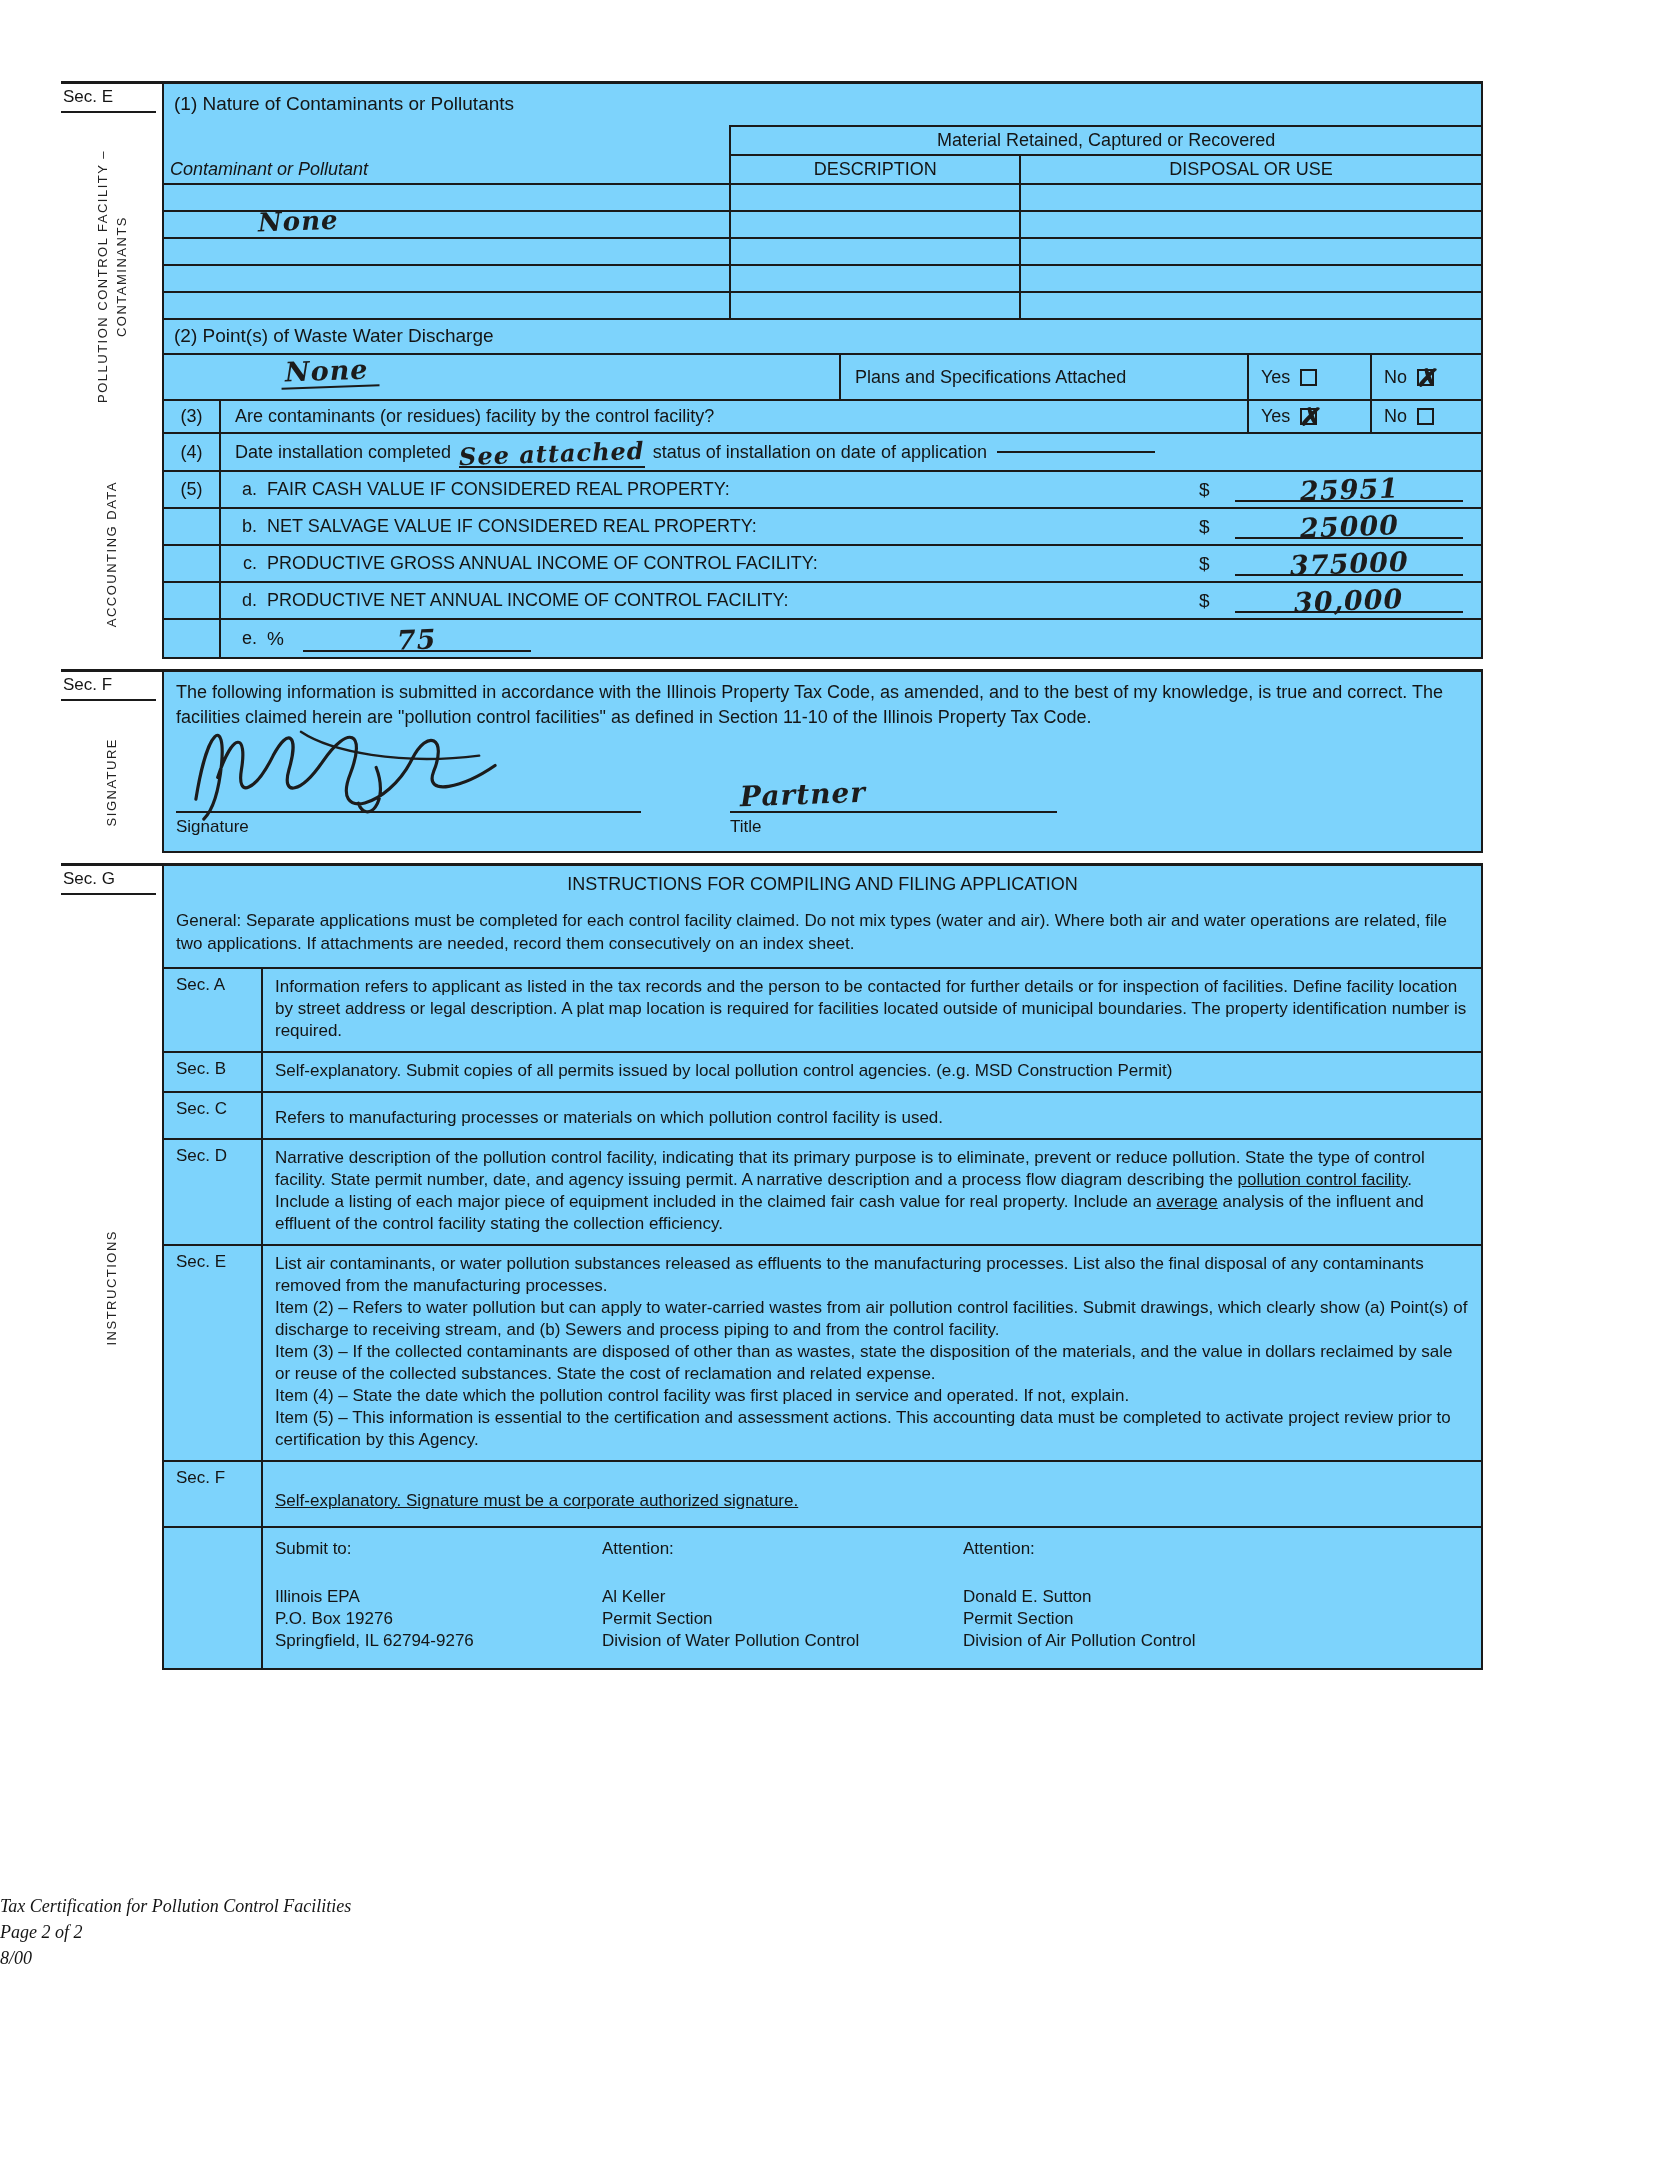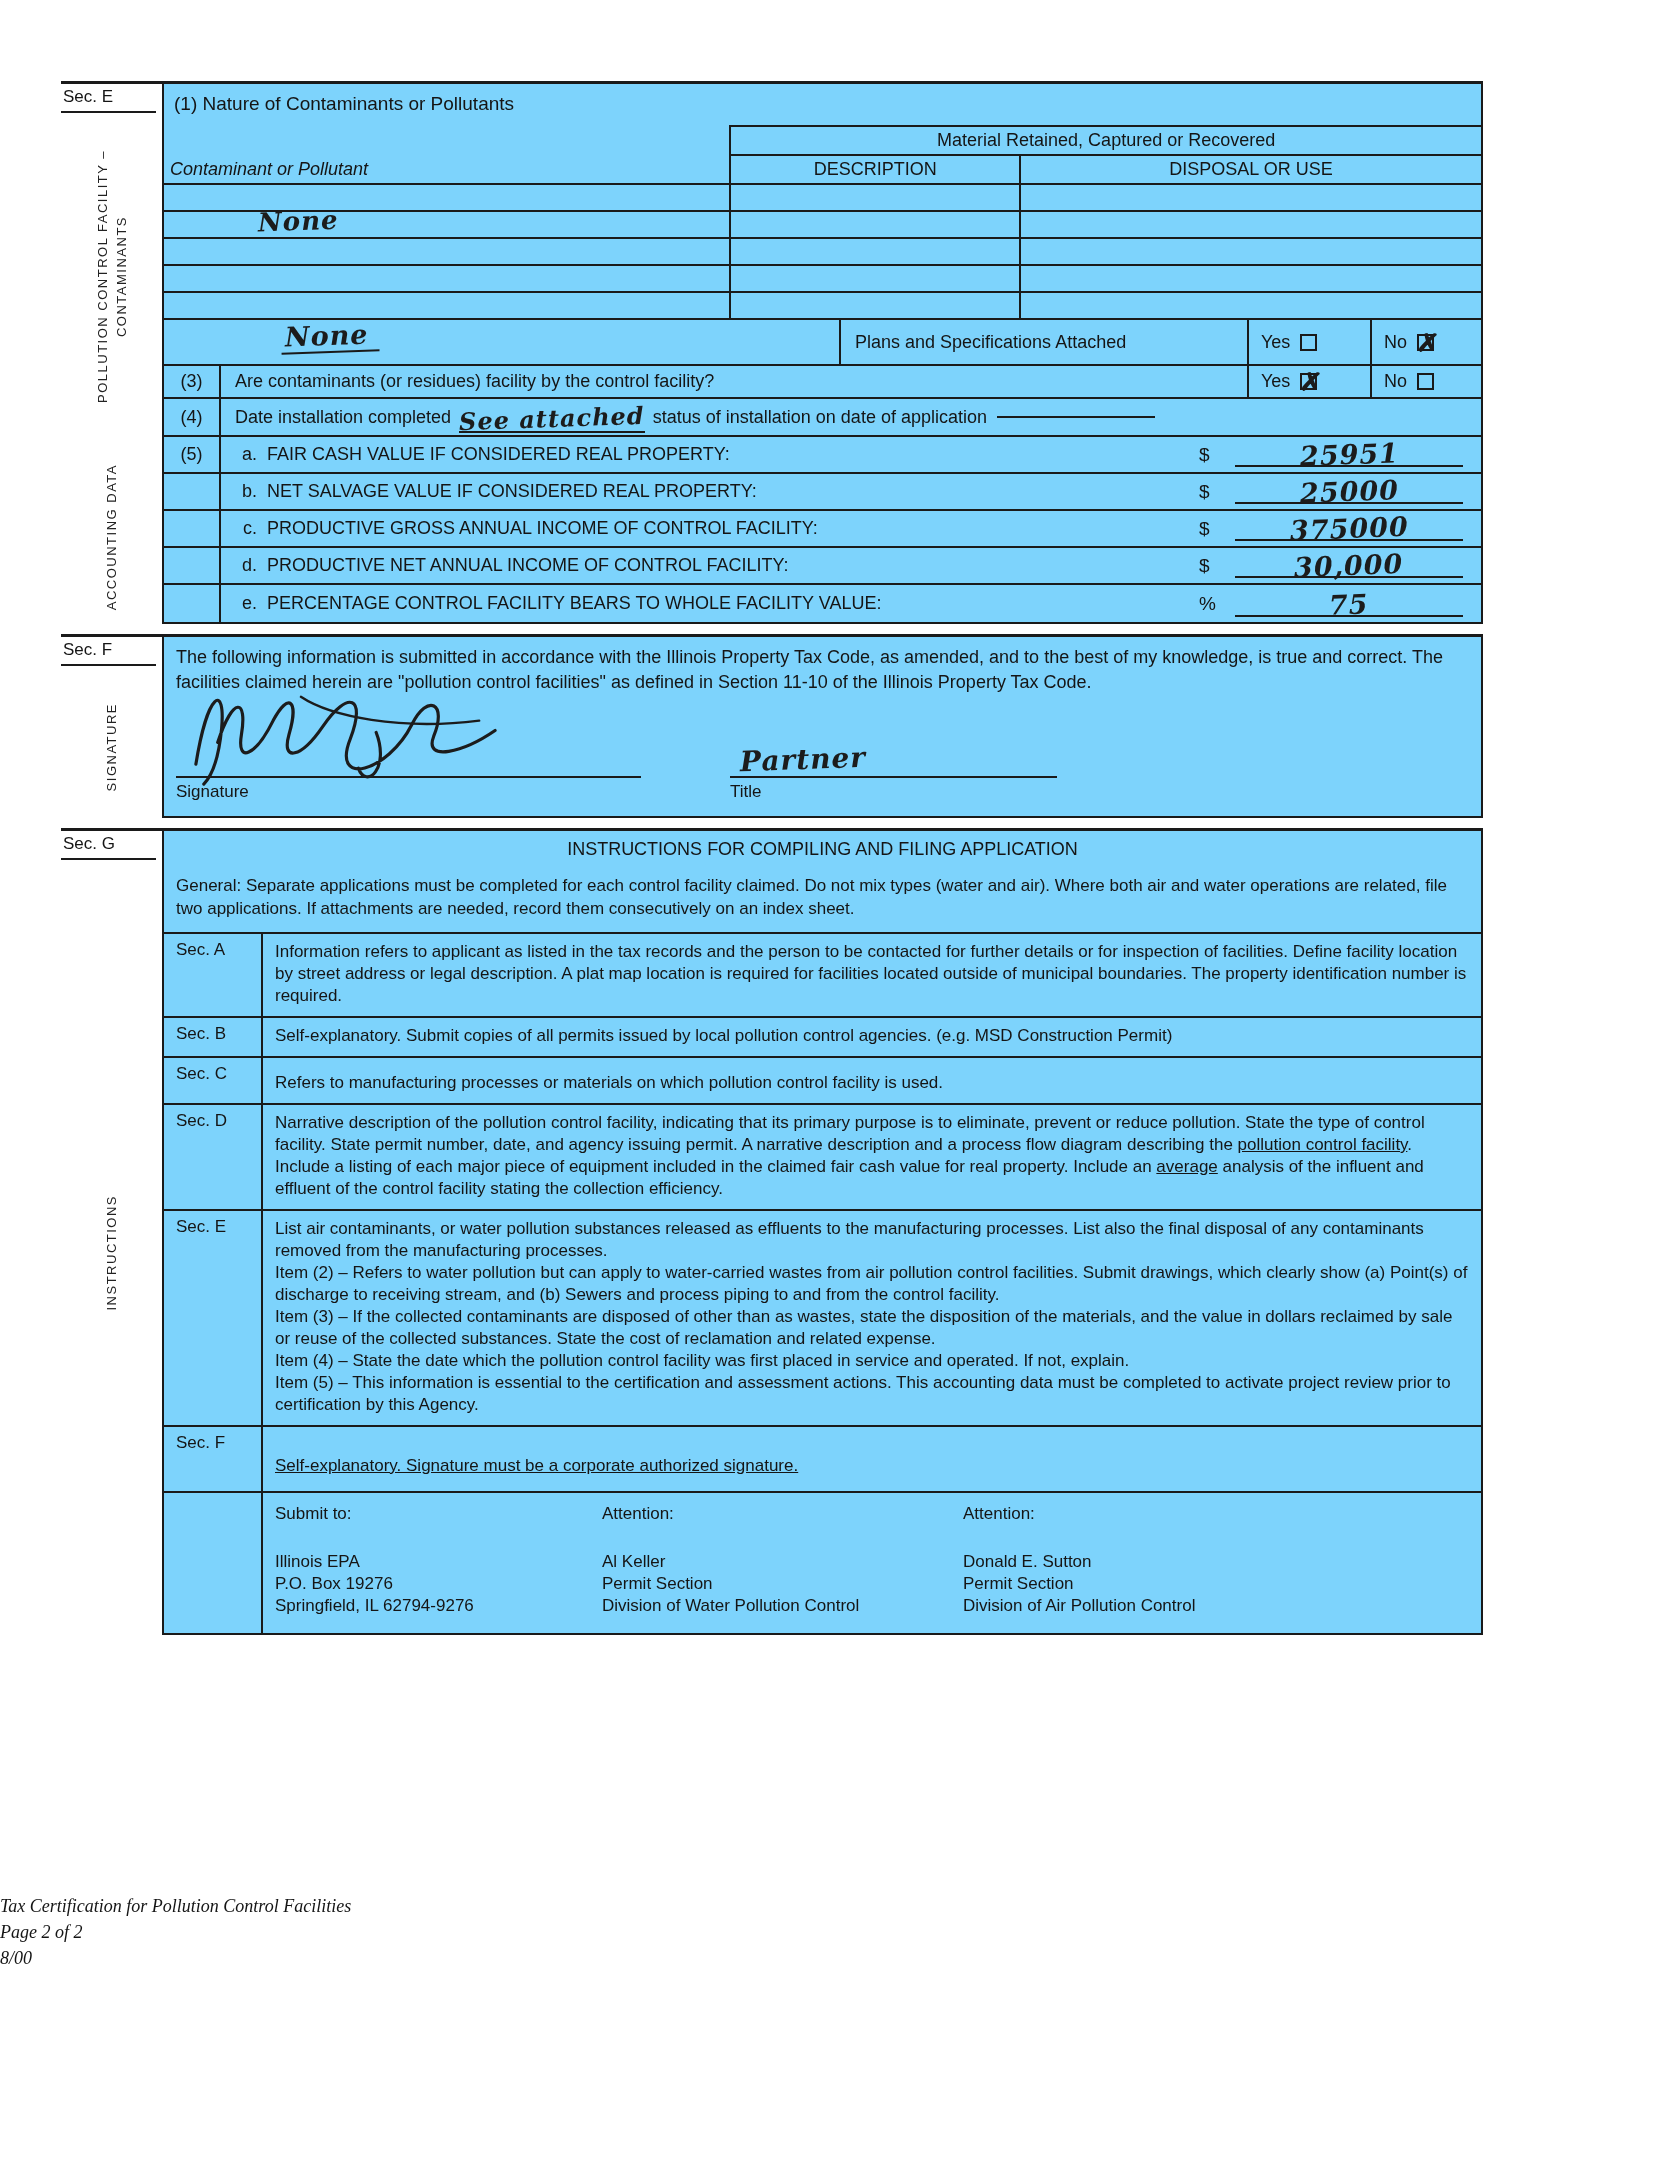--- a/index.html
+++ b/index.html
@@ -175,20 +175,21 @@
               <td></td>
         </tr>
         <tr class="data">
           <td></td>
               <td></td>
               <td></td>
         </tr>
       </tbody>
         </table>
 
+      <div class="e-sub">(2) Point(s) of Waste Water Discharge</div>
 
       <div class="plans-row">
         <div class="plans-none">
           <span class="hw">None</span>
         </div>
         <div class="plans-label">Plans and Specifications Attached</div>
         <div class="yn">
           <span>Yes</span>
           <span class="cb"></span>
         </div>
@@ -257,21 +258,20 @@
         <div class="acct-label">PRODUCTIVE NET ANNUAL INCOME OF CONTROL FACILITY:</div>
         <div class="unit-cell">$</div>
         <div class="val-cell">
             <span class="line"></span>
             <span class="hw">30,000</span>
           </div>
       </div>
       <div class="num-row acct-row">
         <div class="num-cell"></div>
         <div class="letter-cell">e.</div>
-        <div class="acct-label">PERCENTAGE CONTROL FACILITY BEARS TO WHOLE FACILITY VALUE:</div>
         <div class="unit-cell">%</div>
         <div class="val-cell">
             <span class="line"></span>
             <span class="hw">75</span>
           </div>
       </div>
     </div>
   </div>
 
   <div class="section">

